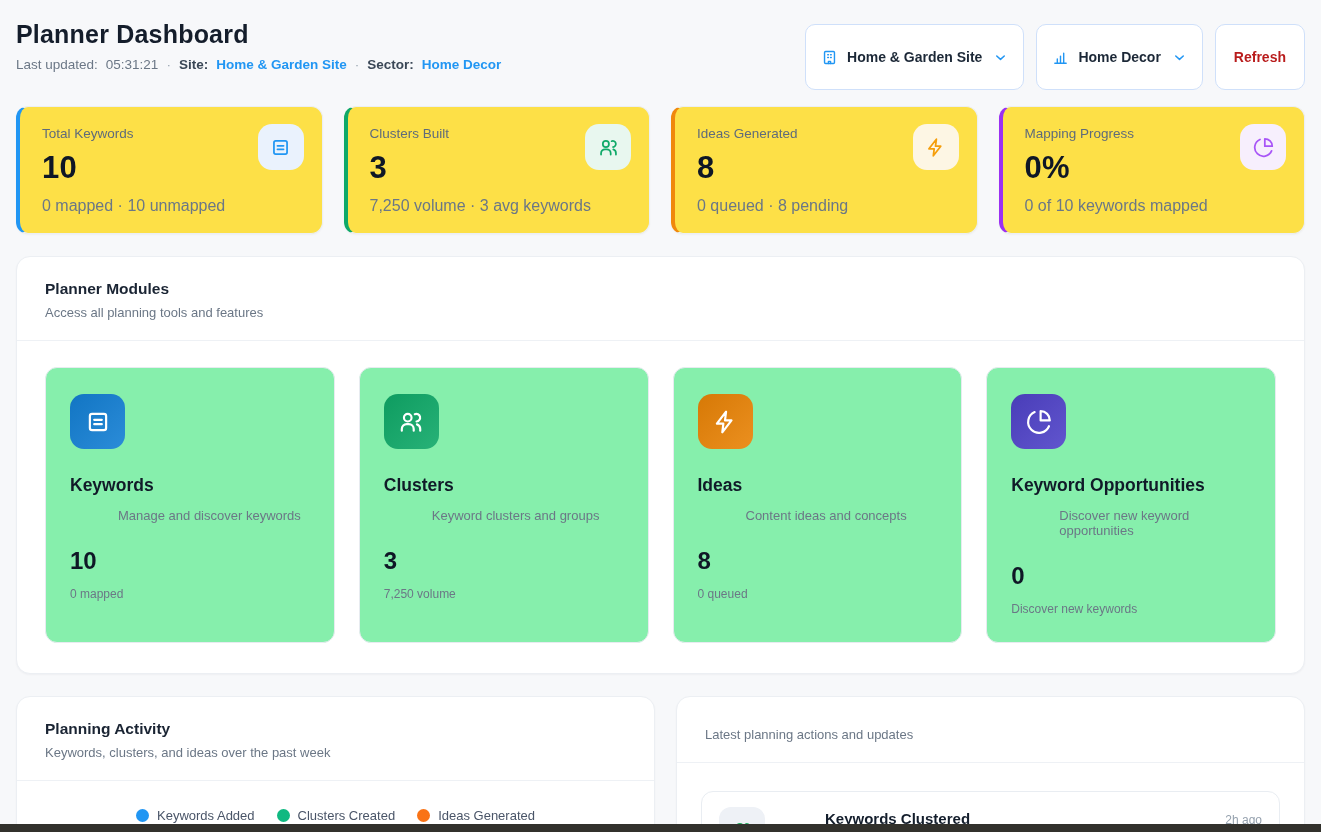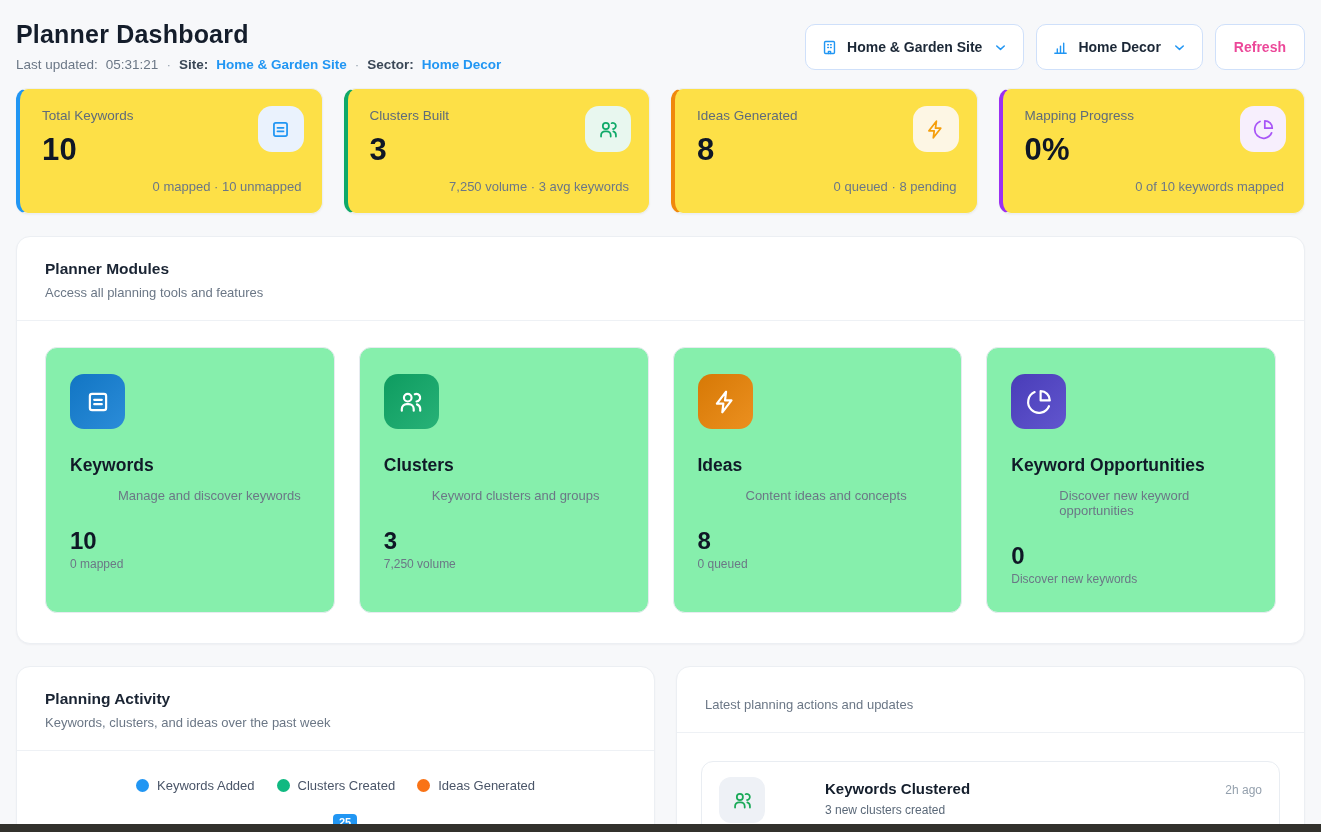--- a/index.html
+++ b/index.html
@@ -19,32 +19,32 @@
   .meta .dot { color:#9aa6b2; }
   .controls { display:flex; gap:12px; margin-top:4px; }
   .btn {
     display:flex; align-items:center; gap:9px; background:#fff;
     border:1px solid #cfe0fa; border-radius:10px; padding:9px 15px;
     font-size:14px; font-weight:700; color:#1c2837; cursor:pointer;
     font-family:inherit;
   }
   .btn .bicon { color:#2196f3; display:flex; }
   .btn .chev { color:#2196f3; display:flex; margin-left:2px; }
-  .btn.refresh { color:#ec4899; padding:14px 18px;justify-content:center; }
+  .btn.refresh { color:#b91c1c; padding:24px 18px;justify-content:center; }
 
   
   .stats { display:grid; grid-template-columns:repeat(4,1fr); gap:21px; margin-top:16px; }
   .stat-card {
     background:#fde047; border:1px solid #eceff3; border-left:4px solid #2196f3;
     border-radius:12px; padding:19px 20px 18px 22px; position:relative;
     box-shadow:0 1px 2px rgba(16,24,40,.04); min-height:126px;
   }
   .stat-label { font-size:13.5px; color:#5f6b7a; }
   .stat-value { font-size:31px; font-weight:800; color:#0f1726; margin-top:9px; letter-spacing:.3px; }
-  .stat-sub { font-size:13px; color:#6b7786; margin-top:11px;text-align:right; }
+  .stat-sub { font-size:16px; color:#6b7786; margin-top:11px; }
   .stat-icon {
     position:absolute; top:17px; right:18px; width:46px; height:46px;
     border-radius:14px; display:flex; align-items:center; justify-content:center;
   }
 
   
   .section { background:#fff; border:1px solid #eceff3; border-radius:14px; margin-top:22px;
              box-shadow:0 1px 2px rgba(16,24,40,.04); }
   .section-head { padding:23px 28px 20px; }
   .section-title { font-size:15.5px; font-weight:700; color:#1a2433; }
@@ -52,21 +52,21 @@
   .divider { border-top:1px solid #eef1f5; }
 
   
   .modules-grid { display:grid; grid-template-columns:repeat(4,1fr); gap:24px; padding:26px 28px 30px; }
   .module-card { border:1px solid #e7ebf0; border-radius:12px; padding:26px 24px; min-height:236px; cursor:pointer; background:#86efac; }
   .module-icon { width:55px; height:55px; border-radius:14px; display:flex; align-items:center;
                  justify-content:center; color:#fff; background-image:linear-gradient(135deg,rgba(0,0,0,.08),rgba(255,255,255,.10)); }
   .module-title { font-size:17.5px; font-weight:800; color:#101a28; margin-top:26px; }
   .module-desc { font-size:13px; color:#6b7786; margin-top:12px;margin-left:48px; }
   .module-value { font-size:24px; font-weight:800; color:#0f1726; margin-top:24px; }
-  .module-sub { font-size:12px; color:#6b7786; margin-top:2px; }
+  .module-sub { font-size:12px; color:#6b7786; margin-top:12px; }
 
   
   .bottom-grid { display:grid; grid-template-columns:639px 629px; gap:21px; margin-top:22px; }
   .bottom-card { min-height:320px; position:relative; }
 
   
   .legend { display:flex; justify-content:center; gap:22px; margin-top:27px; }
   .legend-item { display:flex; align-items:center; gap:8px; font-size:13px; color:#4a5568; cursor:pointer; }
   .legend-dot { width:13px; height:13px; border-radius:50%; }
   .chart-area { position:relative; height:60px; margin-top:12px; }

